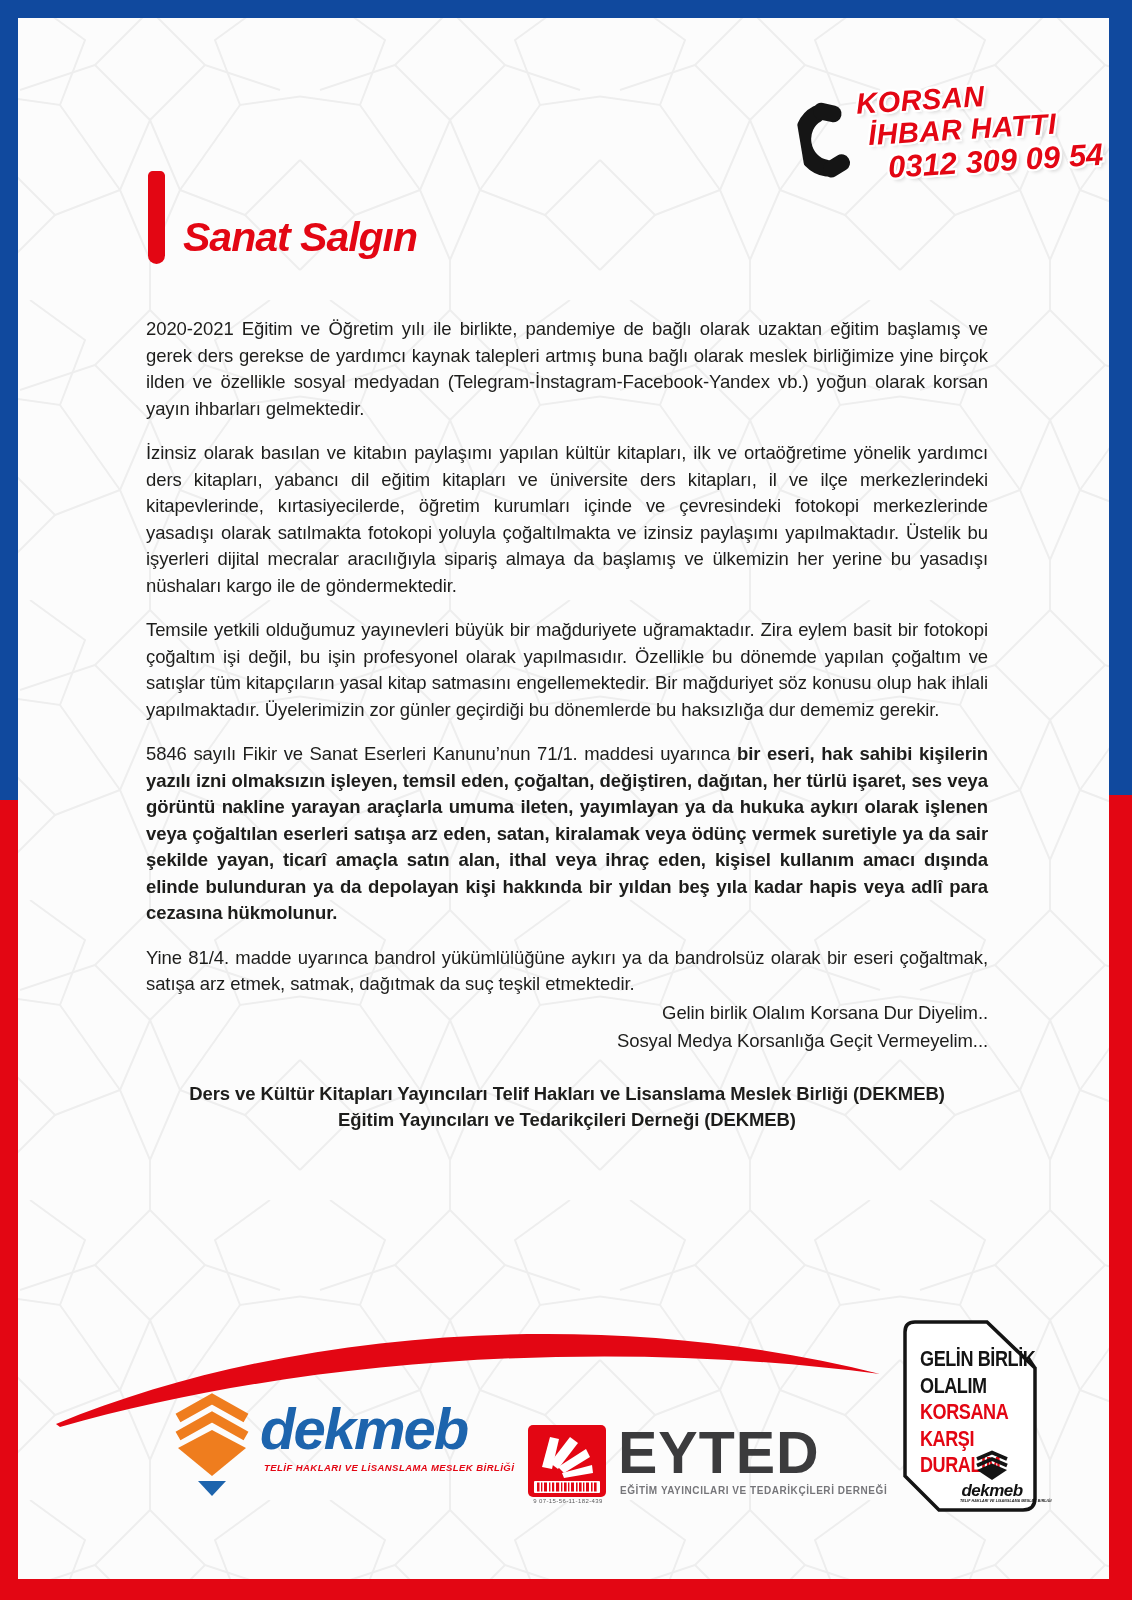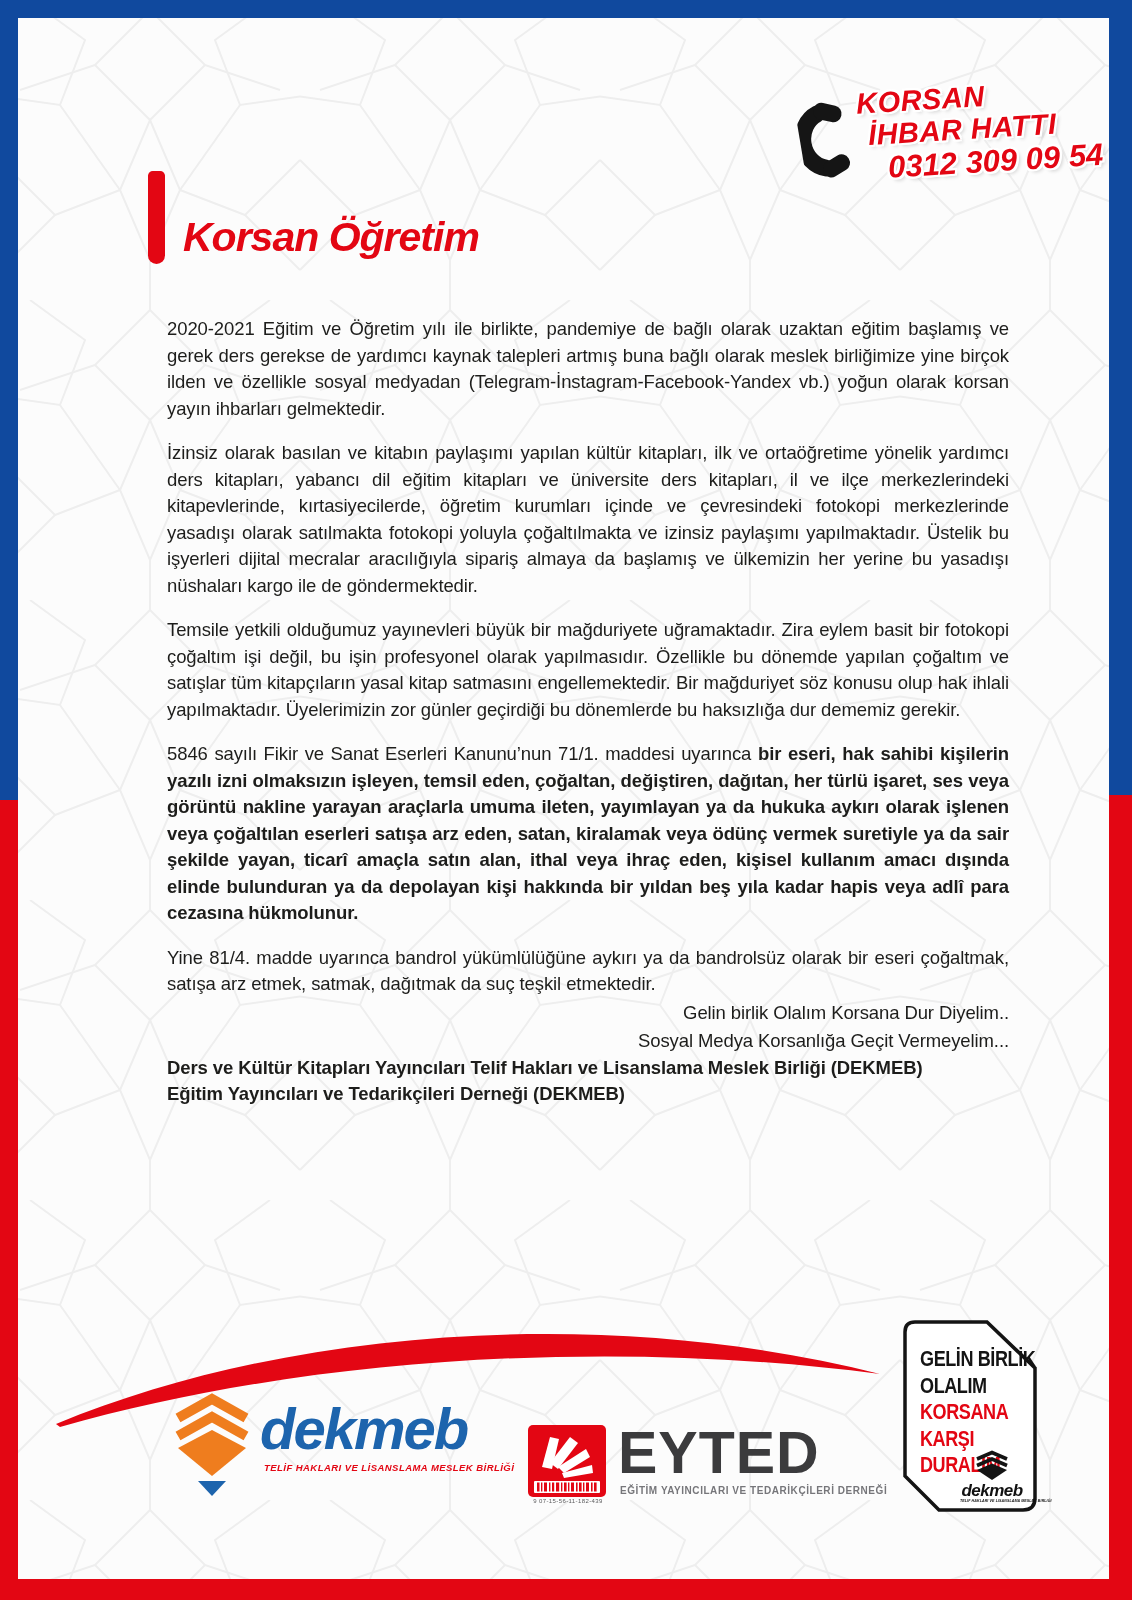--- a/index.html
+++ b/index.html
@@ -30,26 +30,26 @@
   .hotline-text .l1 { font-size:29px; letter-spacing:.5px; padding-left:2px; }
   .hotline-text .l2 { font-size:29px; letter-spacing:.5px; padding-left:12px; margin-top:3px; }
   .hotline-text .l3 { font-size:31px; letter-spacing:0;   padding-left:30px; margin-top:3px; }
 
   
   .title-bar { position:absolute; left:148px; top:171px; width:17px; height:93px; border-radius:5px 5px 9px 9px; }
   .title { position:absolute; left:183px; top:166px; font-style:italic; font-weight:bold;
            font-size:41px; line-height:1.16; letter-spacing:-1px; }
 
   
-  .article { position:absolute; left:167px; top:316px; width:842px;
+  .article { position:absolute; left:146px; top:316px; width:842px;
              font-size:18.5px; line-height:26.5px; color:#1d1d1b; text-align:justify; letter-spacing:-0.1px; }
   .article p { margin:0 0 18px 0; }
   .article p.nogap { margin-bottom:0; }
   .article .closing { margin-top:2px; margin-bottom:0; text-align:right; }
-  .article .orgs { font-weight:bold; text-align:left; }
+  .article .orgs { margin-top:26px; font-weight:bold; text-align:center; }
   .article .orgs div { line-height:26.5px; }
   .bold { font-weight:bold; }
 
   
   .swoosh { position:absolute; left:42px; top:1312px; width:848px; height:120px; }
 
   .dekmeb-logo { position:absolute; left:170px; top:1386px; display:flex; align-items:flex-start; }
   .dekmeb-icon { width:84px; height:112px; }
   .dekmeb-word { font-style:italic; font-weight:bold; font-size:58px; line-height:1; letter-spacing:-2px; margin:14px 0 0 6px; }
   .dekmeb-tag  { font-style:italic; font-weight:bold; font-size:9.5px; letter-spacing:.45px; margin:4px 0 0 10px; white-space:nowrap; }
@@ -113,21 +113,21 @@
     <div class="hotline-text" style="color:#e30613">
       <div class="l1">KORSAN</div>
       <div class="l2">İHBAR HATTI</div>
       <div class="l3">0312 309 09 54</div>
     </div>
   </div>
 
   <div class="title-bar" style="background:#e30613"></div>
   <h1 class="title" style="color:#e30613">
     <br>
-    <span>Korsan Öğretim</span>
+    <span>Sanat Salgın</span>
   </h1>
 
   <div class="article">
     <p>2020-2021 Eğitim ve Öğretim yılı ile birlikte, pandemiye de bağlı olarak uzaktan eğitim başlamış ve gerek ders gerekse de yardımcı kaynak talepleri artmış buna bağlı olarak meslek birliğimize yine birçok ilden ve  özellikle sosyal medyadan (Telegram-İnstagram-Facebook-Yandex vb.) yoğun olarak korsan yayın ihbarları gelmektedir.</p>
     <p>İzinsiz olarak basılan ve kitabın paylaşımı yapılan kültür kitapları, ilk ve ortaöğretime yönelik yardımcı ders kitapları, yabancı dil eğitim kitapları ve üniversite ders kitapları, il ve ilçe merkezlerindeki kitapevlerinde, kırtasiyecilerde, öğretim kurumları içinde ve çevresindeki fotokopi merkezlerinde yasadışı olarak satılmakta fotokopi yoluyla çoğaltılmakta ve izinsiz paylaşımı yapılmaktadır. Üstelik bu işyerleri dijital mecralar aracılığıyla sipariş almaya da başlamış ve ülkemizin her yerine bu yasadışı nüshaları kargo ile de göndermektedir.</p>
     <p>Temsile yetkili olduğumuz yayınevleri büyük bir mağduriyete uğramaktadır. Zira eylem basit bir fotokopi çoğaltım işi değil, bu işin profesyonel olarak yapılmasıdır. Özellikle bu dönemde yapılan çoğaltım ve satışlar tüm kitapçıların yasal kitap satmasını engellemektedir. Bir mağduriyet söz konusu olup hak ihlali yapılmaktadır. Üyelerimizin zor günler geçirdiği bu dönemlerde bu haksızlığa dur dememiz gerekir.</p>
     <p><span>5846 sayılı Fikir ve Sanat Eserleri Kanunu’nun 71/1. maddesi uyarınca </span><span class="bold">bir eseri, hak sahibi kişilerin yazılı izni olmaksızın işleyen, temsil eden, çoğaltan, değiştiren, dağıtan, her türlü işaret, ses veya görüntü nakline yarayan araçlarla umuma ileten, yayımlayan ya da hukuka aykırı olarak işlenen veya çoğaltılan eserleri satışa arz eden, satan, kiralamak veya ödünç vermek suretiyle ya da sair şekilde yayan, ticarî amaçla satın alan, ithal veya ihraç eden, kişisel kullanım amacı dışında elinde bulunduran ya da depolayan kişi hakkında bir yıldan beş yıla kadar hapis veya adlî para cezasına hükmolunur.</span></p>
     <p class="nogap">Yine 81/4. madde uyarınca bandrol yükümlülüğüne aykırı ya da bandrolsüz olarak bir eseri çoğaltmak, satışa arz etmek, satmak, dağıtmak da suç teşkil etmektedir.</p>
     <p class="closing nogap">Gelin birlik Olalım Korsana Dur Diyelim..</p>
     <p class="closing nogap">Sosyal Medya Korsanlığa Geçit Vermeyelim...</p>

